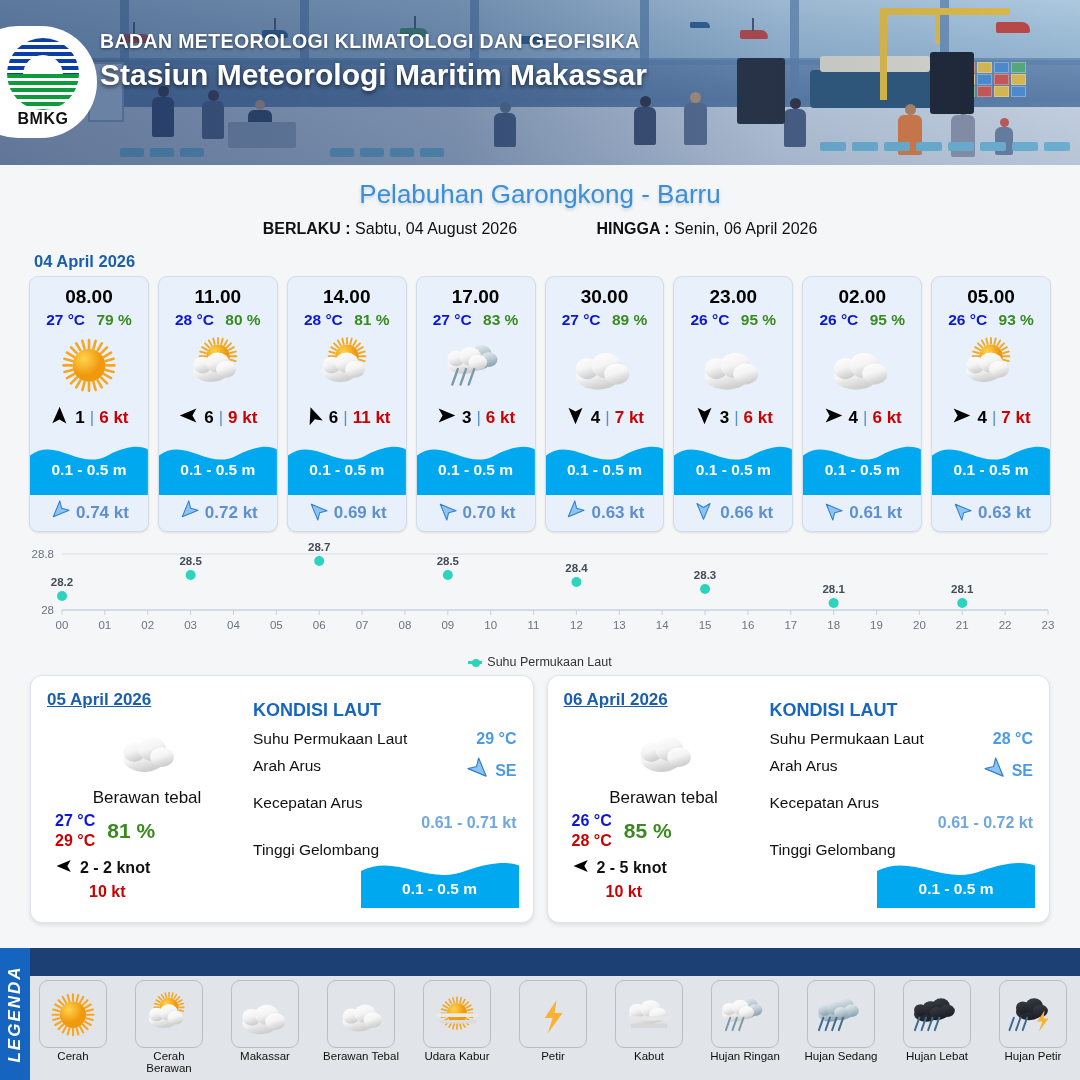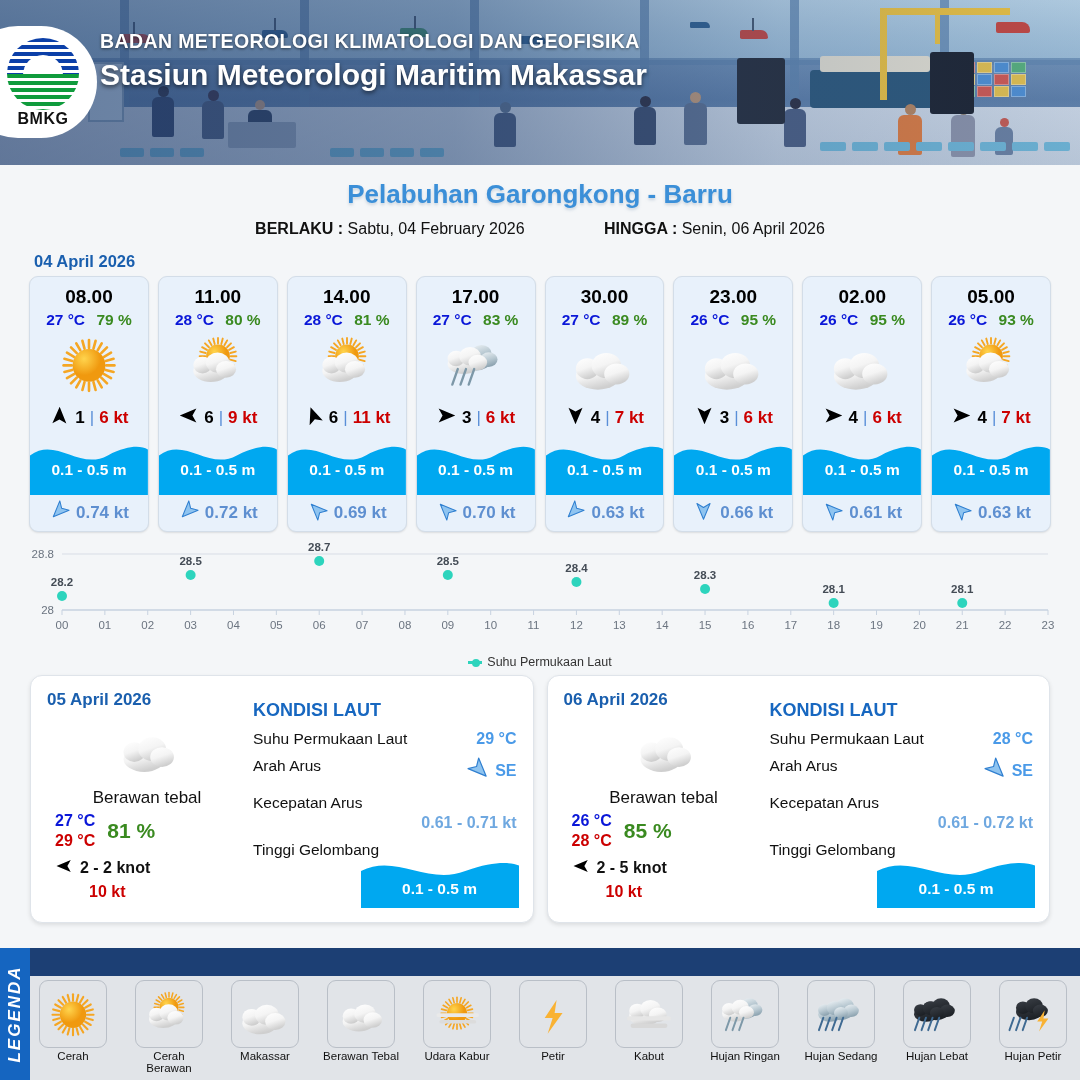--- a/index.html
+++ b/index.html
@@ -88,21 +88,21 @@
     text-shadow:0 1px 3px rgba(0,0,0,.6);
   }
 
   
   .titles { text-align:center; margin-top:14px; }
   .t-main {
     font-size:35px; font-weight:bold; color:#1f6fc4; letter-spacing:.5px;
     text-shadow:0 2px 3px rgba(160,180,200,.55);
   }
   .t-sub {
-    font-size:26px; font-weight:bold; color:#3b8fd8; margin-top:12px;
+    font-size:26px; font-weight:normal; color:#3b8fd8; margin-top:12px;
     text-shadow:0 2px 3px rgba(160,180,200,.5);
   }
   .t-valid { margin-top:10px; font-size:16px; color:#111; }
   .t-valid .lbl { font-weight:bold; }
   .t-valid .seg { display:inline-block; }
   .t-valid .seg.s2 { margin-left:75px; }
 
   
   .date-head {
     margin:14px 0 5px 34px;
@@ -163,21 +163,21 @@
   }
 
   
   .days { display:flex; gap:13px; padding:0 30px; margin-top:10px; }
   .day {
     flex:1; background:#fff; border:1px solid #dfe4ea; border-radius:12px;
     box-shadow:0 2px 4px rgba(0,0,0,.10);
     padding:14px 16px 12px 16px; display:flex; position:relative; height:248px;
   }
   .day-left { width:200px; }
-  .day-date { font-size:17px; font-weight:bold; color:#1a5fae; }
+  .day-date { font-size:17px; font-weight:bold; color:#1a5fae;text-decoration:underline; }
   .day-ico { height:70px; display:flex; align-items:center; justify-content:center; margin-top:4px; }
   .day-cond { font-size:17px; color:#111; margin-top:4px; text-align:center; }
   .day-temps { display:flex; align-items:center; gap:12px; margin-top:3px; padding-left:8px; }
   .day-tt { font-size:16px; font-weight:bold; line-height:1.25; }
   .day-tt .lo { color:#0a17d8; }
   .day-tt .hi { color:#cc0000; }
   .day-hum { font-size:21px; font-weight:bold; color:#3a8a20; }
   .day-wind { display:flex; align-items:center; gap:7px; margin-top:6px; padding-left:8px; font-size:16px; font-weight:bold; color:#111;}
   .day-gust { font-size:16px; font-weight:bold; color:#cc0000; margin-top:4px; padding-left:42px; }
 
@@ -339,21 +339,21 @@
     <div class="hdr-l1">BADAN METEOROLOGI KLIMATOLOGI DAN GEOFISIKA</div>
     <div class="hdr-l2">Stasiun Meteorologi Maritim Makassar</div>
   </div>
 </div>
 
 <div class="titles">
   <div class="t-sub">Pelabuhan Garongkong - Barru</div>
   <div class="t-valid">
     <span class="seg">
       <span class="lbl">BERLAKU :</span>
-      <span>Sabtu, 04 February 2026</span>
+      <span>Sabtu, 04 August 2026</span>
     </span>
     <span class="seg s2">
       <span class="lbl">HINGGA :</span>
       <span>Senin, 06 April 2026</span>
     </span>
   </div>
 </div>
 
 <div class="date-head">04 April 2026</div>
 <div class="cards" id="cards">

